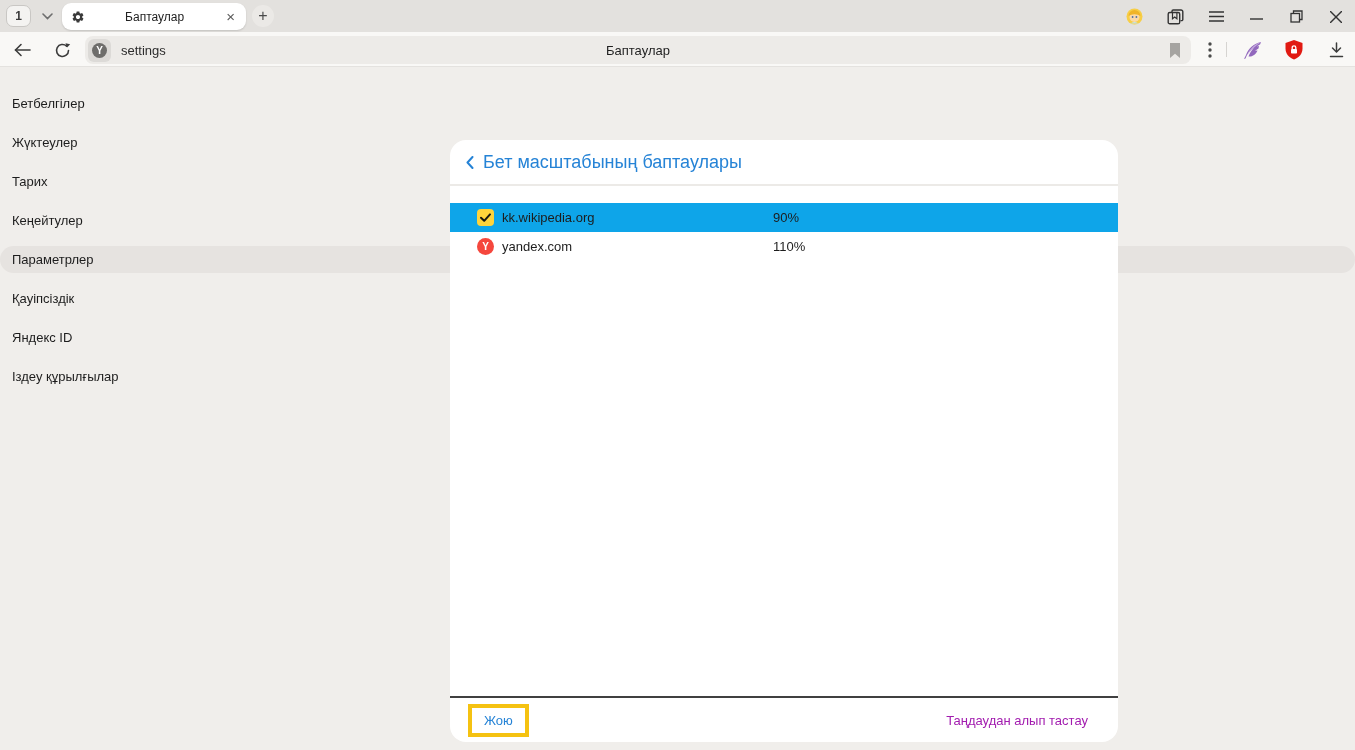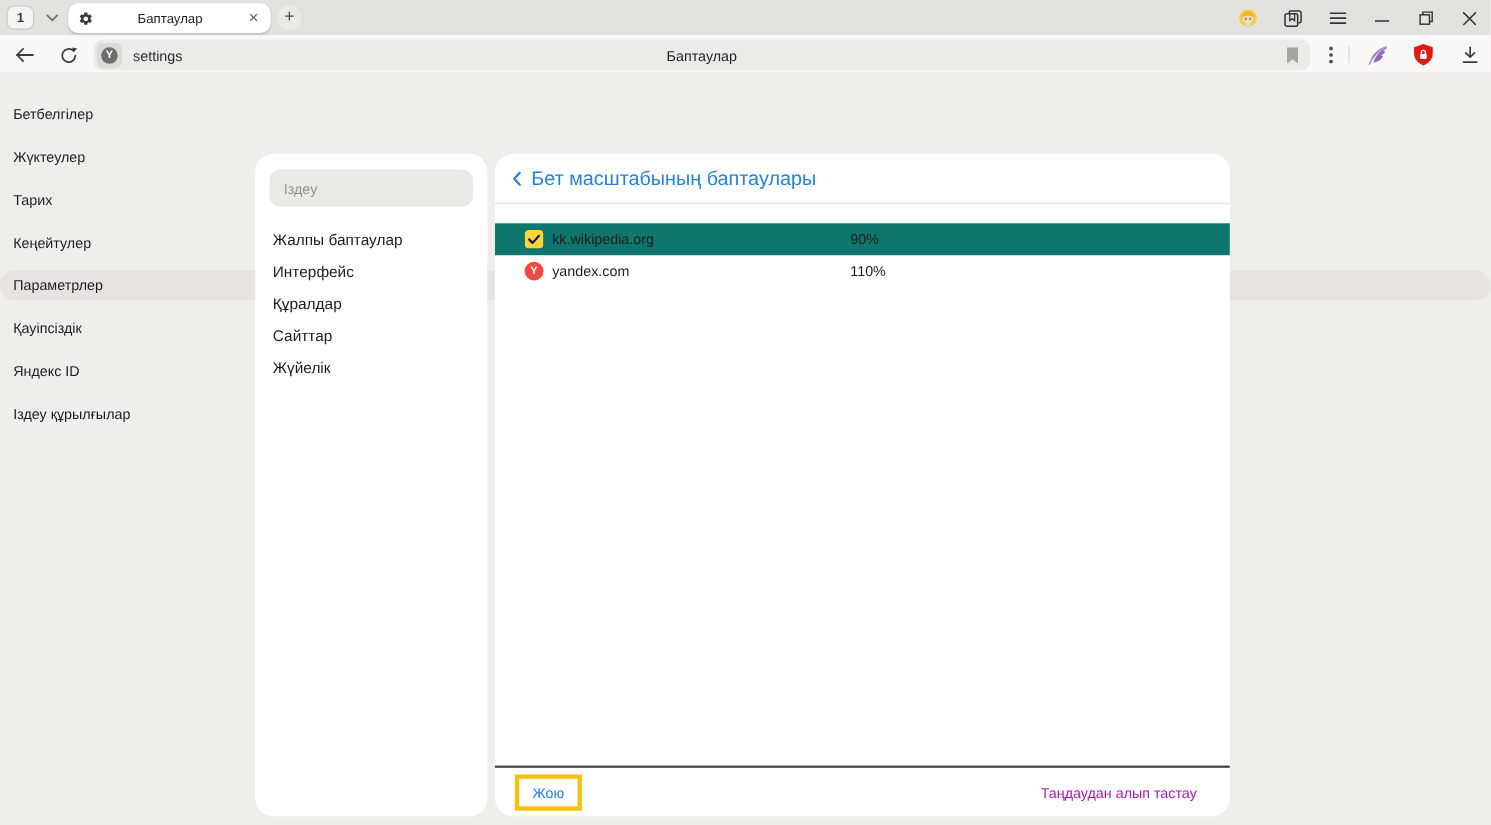--- a/index.html
+++ b/index.html
@@ -59,21 +59,21 @@
   .search-input::placeholder { color:#94918e; }
   .side-list { margin-top:15px; }
   .side-item { height:29px; display:flex; align-items:center; padding-left:16px; font-size:14px; color:#1c1c1c; cursor:default; }
   
   .main { position:absolute; left:450px; top:72px; width:668px; height:602px; background:#fff; border-radius:16px; display:flex; flex-direction:column; }
   .main-header { height:46px; flex:0 0 auto; display:flex; align-items:center; padding-left:16px; border-bottom:2px solid #eceae7; }
   .main-header .back { display:flex; align-items:center; margin-right:9px; }
   .main-title { font-size:18px; color:#2583d6; }
   .rows { padding-top:17px; flex:0 0 auto; }
   .zoom-row { position:relative; height:29px; display:flex; align-items:center; }
-  .zoom-row.selected { background:#0f766e; }
+  .zoom-row.selected { background:#0ea5e9; }
   .row-icon { position:absolute; left:27px; top:6px; width:17px; height:17px; }
   .row-site { position:absolute; left:52px; font-size:13px; color:#1d1d1d; }
   .row-zoom { position:absolute; left:323px; font-size:13px; color:#1d1d1d; }
   .favicon { width:17px; height:17px; border-radius:50%; background:#f5473d; color:#fff; font-size:10px; font-weight:bold; display:flex; align-items:center; justify-content:center; }
   .main-spacer { flex:1 1 auto; }
   .main-footer { flex:0 0 auto; height:46px; border-top:2px solid #404040; display:flex; align-items:center; justify-content:space-between; padding:0 30px 0 18px; }
   .delete-btn {
     background:#fff; border:4px solid #f5c211; color:#2583d6;
     font-family:"Liberation Sans", sans-serif; font-size:13px; padding:5px 12px; cursor:pointer;
   }
@@ -207,30 +207,20 @@
     <div class="nav-item">Бетбелгілер</div>
     <div class="nav-item">Жүктеулер</div>
     <div class="nav-item">Тарих</div>
     <div class="nav-item">Кеңейтулер</div>
     <div class="nav-item active">Параметрлер</div>
     <div class="nav-item">Қауіпсіздік</div>
     <div class="nav-item">Яндекс ID</div>
     <div class="nav-item">Іздеу құрылғылар</div>
   </div>
 
-  <div class="sidebar">
-    <input class="search-input" type="text" placeholder="Іздеу" style="">
-    <div class="side-list">
-      <div class="side-item">Жалпы баптаулар</div>
-      <div class="side-item">Интерфейс</div>
-      <div class="side-item">Құралдар</div>
-      <div class="side-item">Сайттар</div>
-      <div class="side-item">Жүйелік</div>
-    </div>
-  </div>
 
   <div class="main">
     <div class="main-header">
       <span class="back">
         <svg width="8" height="13" viewBox="0 0 8 13" fill="none" stroke="#2583d6" stroke-width="2" stroke-linecap="round" stroke-linejoin="round">
             <polyline points="6.5,1 1.5,6.5 6.5,12"></polyline>
           </svg>
       </span>
       <span class="main-title">Бет масштабының баптаулары</span>
     </div>

